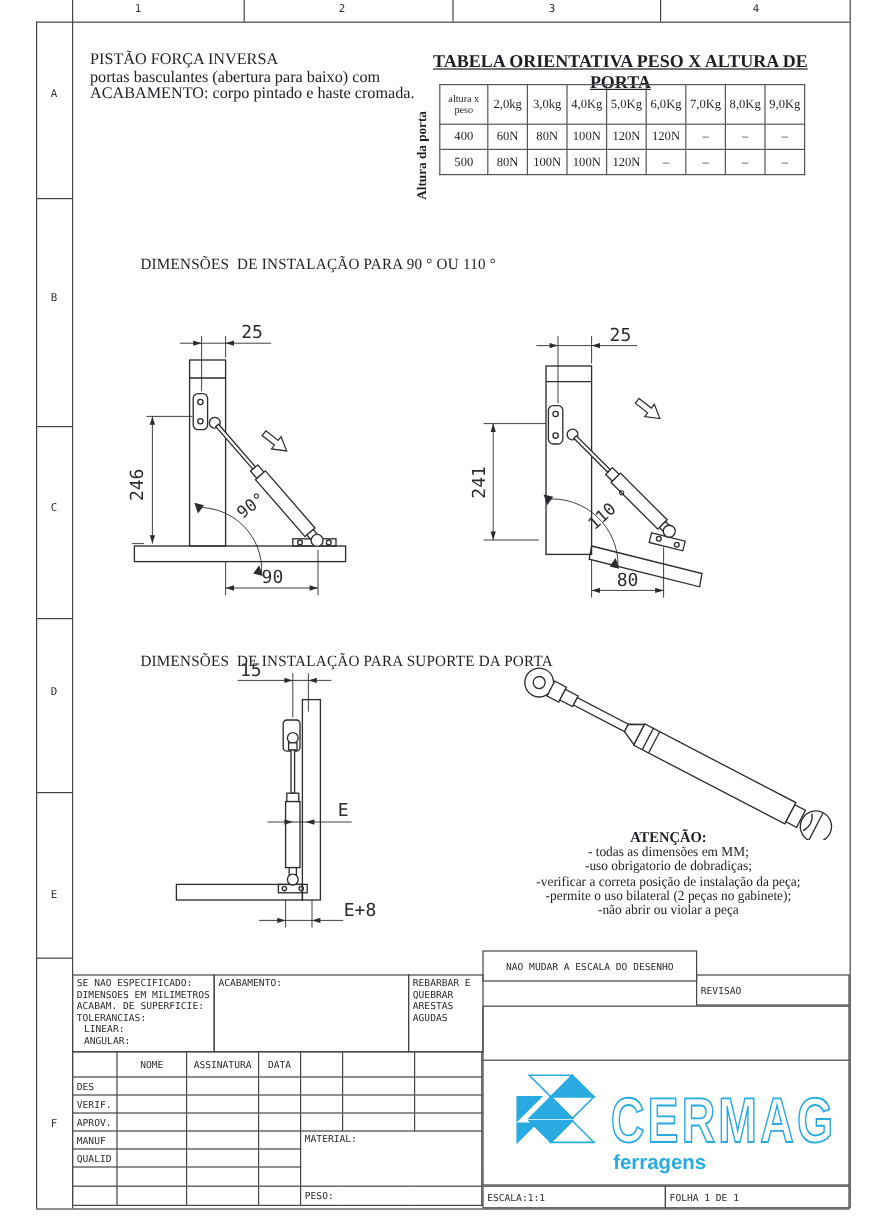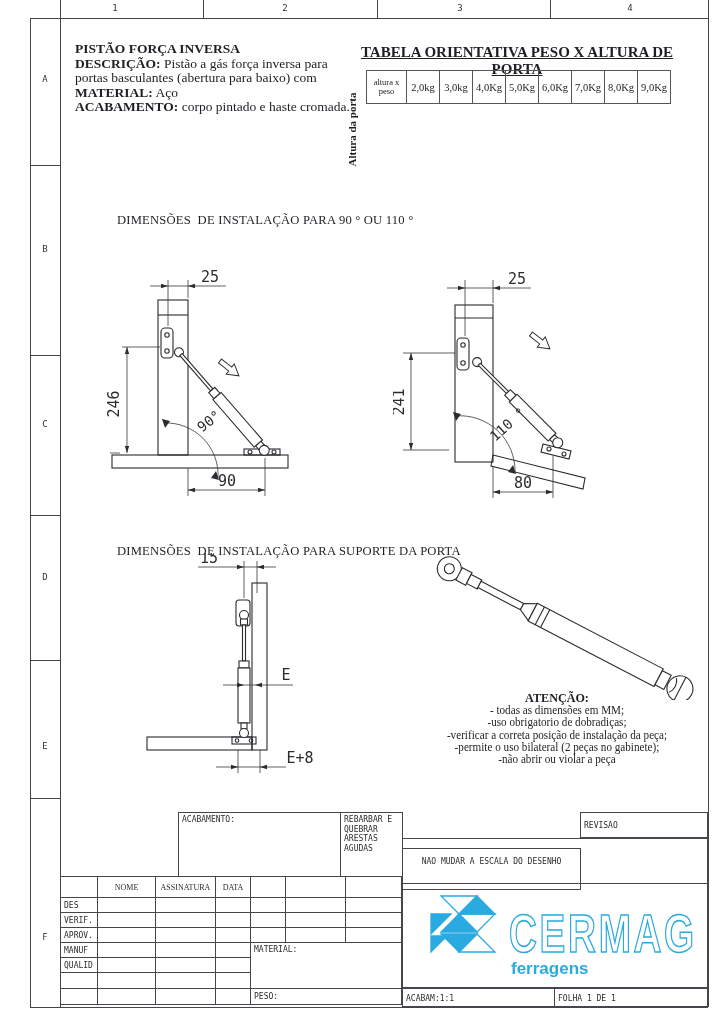--- a/index.html
+++ b/index.html
@@ -4,40 +4,40 @@
 <style>
   html,body{margin:0;padding:0;background:#fff;}
   .sheet{position:relative;width:724px;height:1024px;background:#fff;overflow:hidden;
          font-family:"Liberation Serif",serif;color:#1e1e24;}
   .abs{position:absolute;}
   .hline{position:absolute;border-top:1px solid #45454c;height:0;}
   .vline{position:absolute;border-left:1px solid #45454c;width:0;}
   .zone{position:absolute;font-family:"DejaVu Sans Mono",monospace;font-size:9px;color:#333;text-align:center;}
   
   .desc{position:absolute;left:75px;top:42px;width:300px;font-size:13.5px;line-height:14.6px;}
-  .desc b{font-weight:bold;}
+  .desc b{font-weight:normal;}
   
   .hdg{position:absolute;font-size:13px;white-space:pre;transform:scaleX(.97);transform-origin:0 0;letter-spacing:.2px;}
   
   .otitle{position:absolute;left:352px;top:44px;width:330px;text-align:center;font-weight:bold;font-size:15px;text-decoration:underline;}
   table.otab{position:absolute;left:366px;top:70px;border-collapse:collapse;table-layout:fixed;}
   table.otab td{border:1px solid #55555c;text-align:center;font-size:10.5px;padding:0;}
   table.otab td.corner{font-size:8.5px;line-height:9.5px;}
   .vlabel{position:absolute;left:346px;top:189px;transform:rotate(-90deg);transform-origin:0 0;
           width:119px;text-align:center;font-weight:bold;font-size:11px;}
   
   .att{position:absolute;left:406px;top:692px;width:302px;text-align:center;font-size:11.5px;line-height:12.2px;transform:scaleX(.97);}
   .att .t{font-weight:bold;font-size:12.5px;}
   
   .cell{position:absolute;border:1px solid #45454c;box-sizing:border-box;
         font-family:"DejaVu Sans Mono",monospace;font-size:8px;color:#2c2c31;padding:2px 3px;line-height:9.6px;}
   table.sig{position:absolute;left:60px;top:876px;border-collapse:collapse;table-layout:fixed;
         font-family:"DejaVu Sans Mono",monospace;font-size:8px;color:#2c2c31;}
   table.sig td{border:1px solid #45454c;padding:0 3px;vertical-align:middle;}
-  table.sig td.hd{text-align:center;font-family:Liberation Serif, serif;}
+  table.sig td.hd{text-align:center;}
   table.sig td.topleft{vertical-align:top;padding-top:2px;}
   
   text.dim{font-family:"DejaVu Sans Mono",monospace;font-size:15px;fill:#2b2b30;}
   text.dims{font-family:"DejaVu Sans Mono",monospace;font-size:14px;fill:#2b2b30;}
 </style>
 </head>
 <body>
 
 <div class="sheet">
 
@@ -60,23 +60,21 @@
   <div class="hline" style="left:30px;top:798px;width:30px"></div>
   <div class="zone" style="left:30px;top:74px;width:30px">A</div>
   <div class="zone" style="left:30px;top:244px;width:30px">B</div>
   <div class="zone" style="left:30px;top:419px;width:30px">C</div>
   <div class="zone" style="left:30px;top:572px;width:30px">D</div>
   <div class="zone" style="left:30px;top:741px;width:30px">E</div>
   <div class="zone" style="left:30px;top:932px;width:30px">F</div>
 
   <div class="desc">
     <div><b>PISTÃO FORÇA INVERSA</b><span></span></div>
-    <div><b>DESCRIÇÃO:</b><span> Pistão a gás força inversa para</span></div>
     <div><b></b><span>portas basculantes (abertura para baixo) com</span></div>
-    <div><b>MATERIAL:</b><span> Aço</span></div>
     <div><b>ACABAMENTO:</b><span> corpo pintado e haste cromada.</span></div>
   </div>
 
   <div class="otitle">TABELA ORIENTATIVA PESO X ALTURA DE PORTA</div>
   <div class="vlabel">Altura da porta</div>
   <table class="otab">
     <colgroup>
         <col style="width:40px">
         <col style="width:33px">
         <col style="width:33px">
@@ -91,20 +89,42 @@
         <tr style="height:33px">
       <td class="corner">altura x peso</td>
       <td>2,0kg</td>
       <td>3,0kg</td>
       <td>4,0Kg</td>
       <td>5,0Kg</td>
       <td>6,0Kg</td>
       <td>7,0Kg</td>
       <td>8,0Kg</td>
       <td>9,0Kg</td>
+    </tr>
+    <tr style="height:21px">
+      <td>400</td>
+      <td>60N</td>
+      <td>80N</td>
+      <td>100N</td>
+      <td>120N</td>
+      <td>120N</td>
+      <td>–</td>
+      <td>–</td>
+      <td>–</td>
+    </tr>
+    <tr style="height:21px">
+      <td>500</td>
+      <td>80N</td>
+      <td>100N</td>
+      <td>100N</td>
+      <td>120N</td>
+      <td>–</td>
+      <td>–</td>
+      <td>–</td>
+      <td>–</td>
     </tr>
   </tbody>
     </table>
 
   <div class="hdg" style="left:117px;top:212px">DIMENSÕES  DE INSTALAÇÃO PARA 90 ° OU 110 °</div>
   <div class="hdg" style="left:117px;top:543px">DIMENSÕES  DE INSTALAÇÃO PARA SUPORTE DA PORTA</div>
 
   <svg class="abs" style="left:98px;top:268px" width="210" height="240">
     <g stroke="#2b2b30" fill="none" stroke-width="1.1">
       <rect x="60" y="32" width="30" height="155"></rect>
@@ -267,23 +287,31 @@
 
   <div class="att">
     <div class="t">ATENÇÃO:</div>
     <div>- todas as dimensões em MM;</div>
     <div>-uso obrigatorio de dobradiças;</div>
     <div>-verificar a correta posição de instalação da peça;</div>
     <div>-permite o uso bilateral (2 peças no gabinete);</div>
     <div>-não abrir ou violar a peça</div>
   </div>
 
+  <div class="cell" style="left:60px;top:812px;width:119px;height:65px">
+    <div>SE NAO ESPECIFICADO:</div>
+    <div>DIMENSOES EM MILIMETROS</div>
+    <div>ACABAM. DE SUPERFICIE:</div>
+    <div>TOLERANCIAS:</div>
+    <div style="padding-left:6px">LINEAR:</div>
+    <div style="padding-left:6px">ANGULAR:</div>
+  </div>
   <div class="cell" style="left:178px;top:812px;width:163px;height:65px">ACABAMENTO:</div>
   <div class="cell" style="left:340px;top:812px;width:63px;height:65px">REBARBAR E QUEBRAR ARESTAS AGUDAS</div>
-  <div class="cell" style="left:402px;top:848px;width:179px;height:42px;text-align:center;padding-top:8px">NAO MUDAR A ESCALA DO DESENHO</div>
+  <div class="cell" style="left:402px;top:792px;width:179px;height:26px;text-align:center;padding-top:8px">NAO MUDAR A ESCALA DO DESENHO</div>
   <div class="cell" style="left:580px;top:812px;width:128px;height:26px;padding-top:8px">REVISAO</div>
 
   <table class="sig">
     <colgroup>
         <col style="width:37px">
         <col style="width:58px">
         <col style="width:60px">
         <col style="width:35px">
         <col style="width:35px">
         <col style="width:60px">
@@ -350,21 +378,21 @@
           <td></td>
           <td></td>
           <td></td>
       <td colspan="3">PESO:</td>
     </tr>
   </tbody>
     </table>
 
   <div class="cell" style="left:402px;top:838px;width:306px;height:150px"></div>
   <div class="hline" style="left:402px;top:883px;width:306px"></div>
-  <div class="cell" style="left:402px;top:988px;width:153px;height:19px;padding-top:5px">ACABAM:1:1</div>
+  <div class="cell" style="left:402px;top:988px;width:153px;height:19px;padding-top:5px">ESCALA:1:1</div>
   <div class="cell" style="left:554px;top:988px;width:154px;height:19px;padding-top:5px">FOLHA 1 DE 1</div>
 
   <svg class="abs" style="left:425px;top:890px" width="270" height="92">
     <g stroke="#29ABE2" stroke-width="1.3">
       <polygon points="16,6 52,6 34,24" fill="none"></polygon>
       <polygon points="52,6 70,24 34,24" fill="#29ABE2"></polygon>
       <polygon points="6,24 26,24 6,44" fill="#29ABE2"></polygon>
       <polygon points="34,24 70,24 52,42" fill="none"></polygon>
       <polygon points="34,24 52,42 16,42" fill="#29ABE2"></polygon>
       <polygon points="16,44 52,44 34,62" fill="#29ABE2"></polygon>

